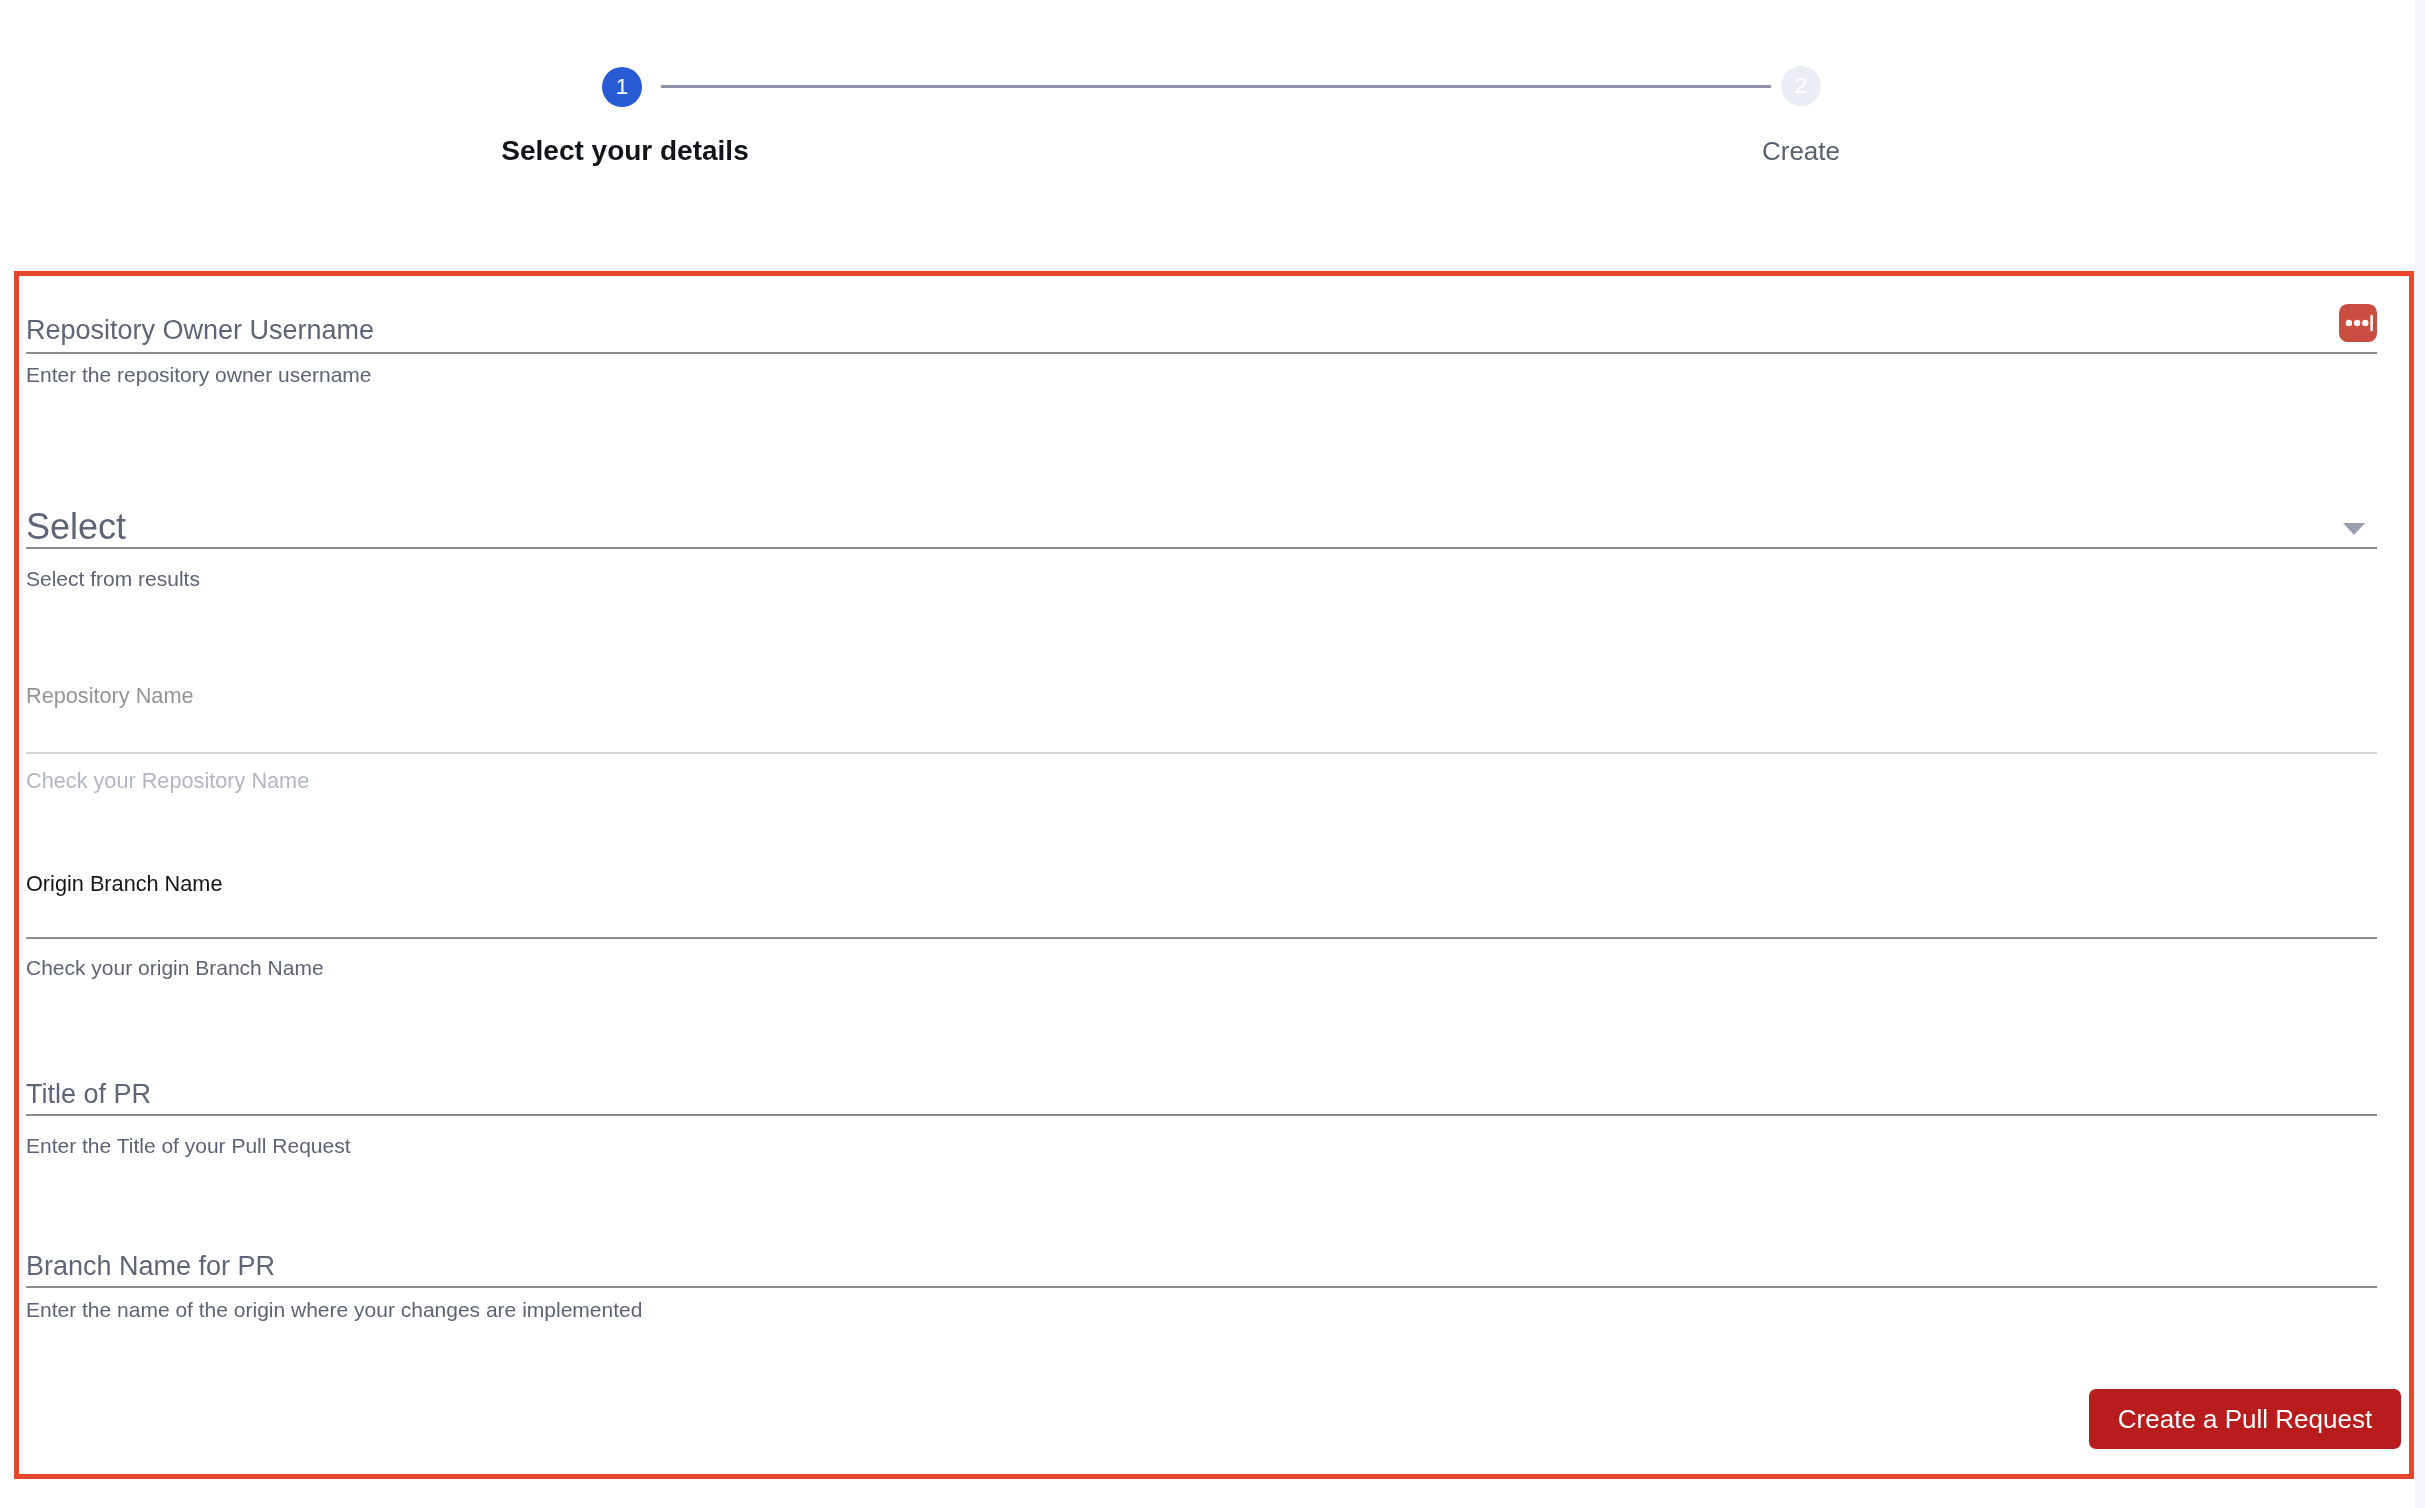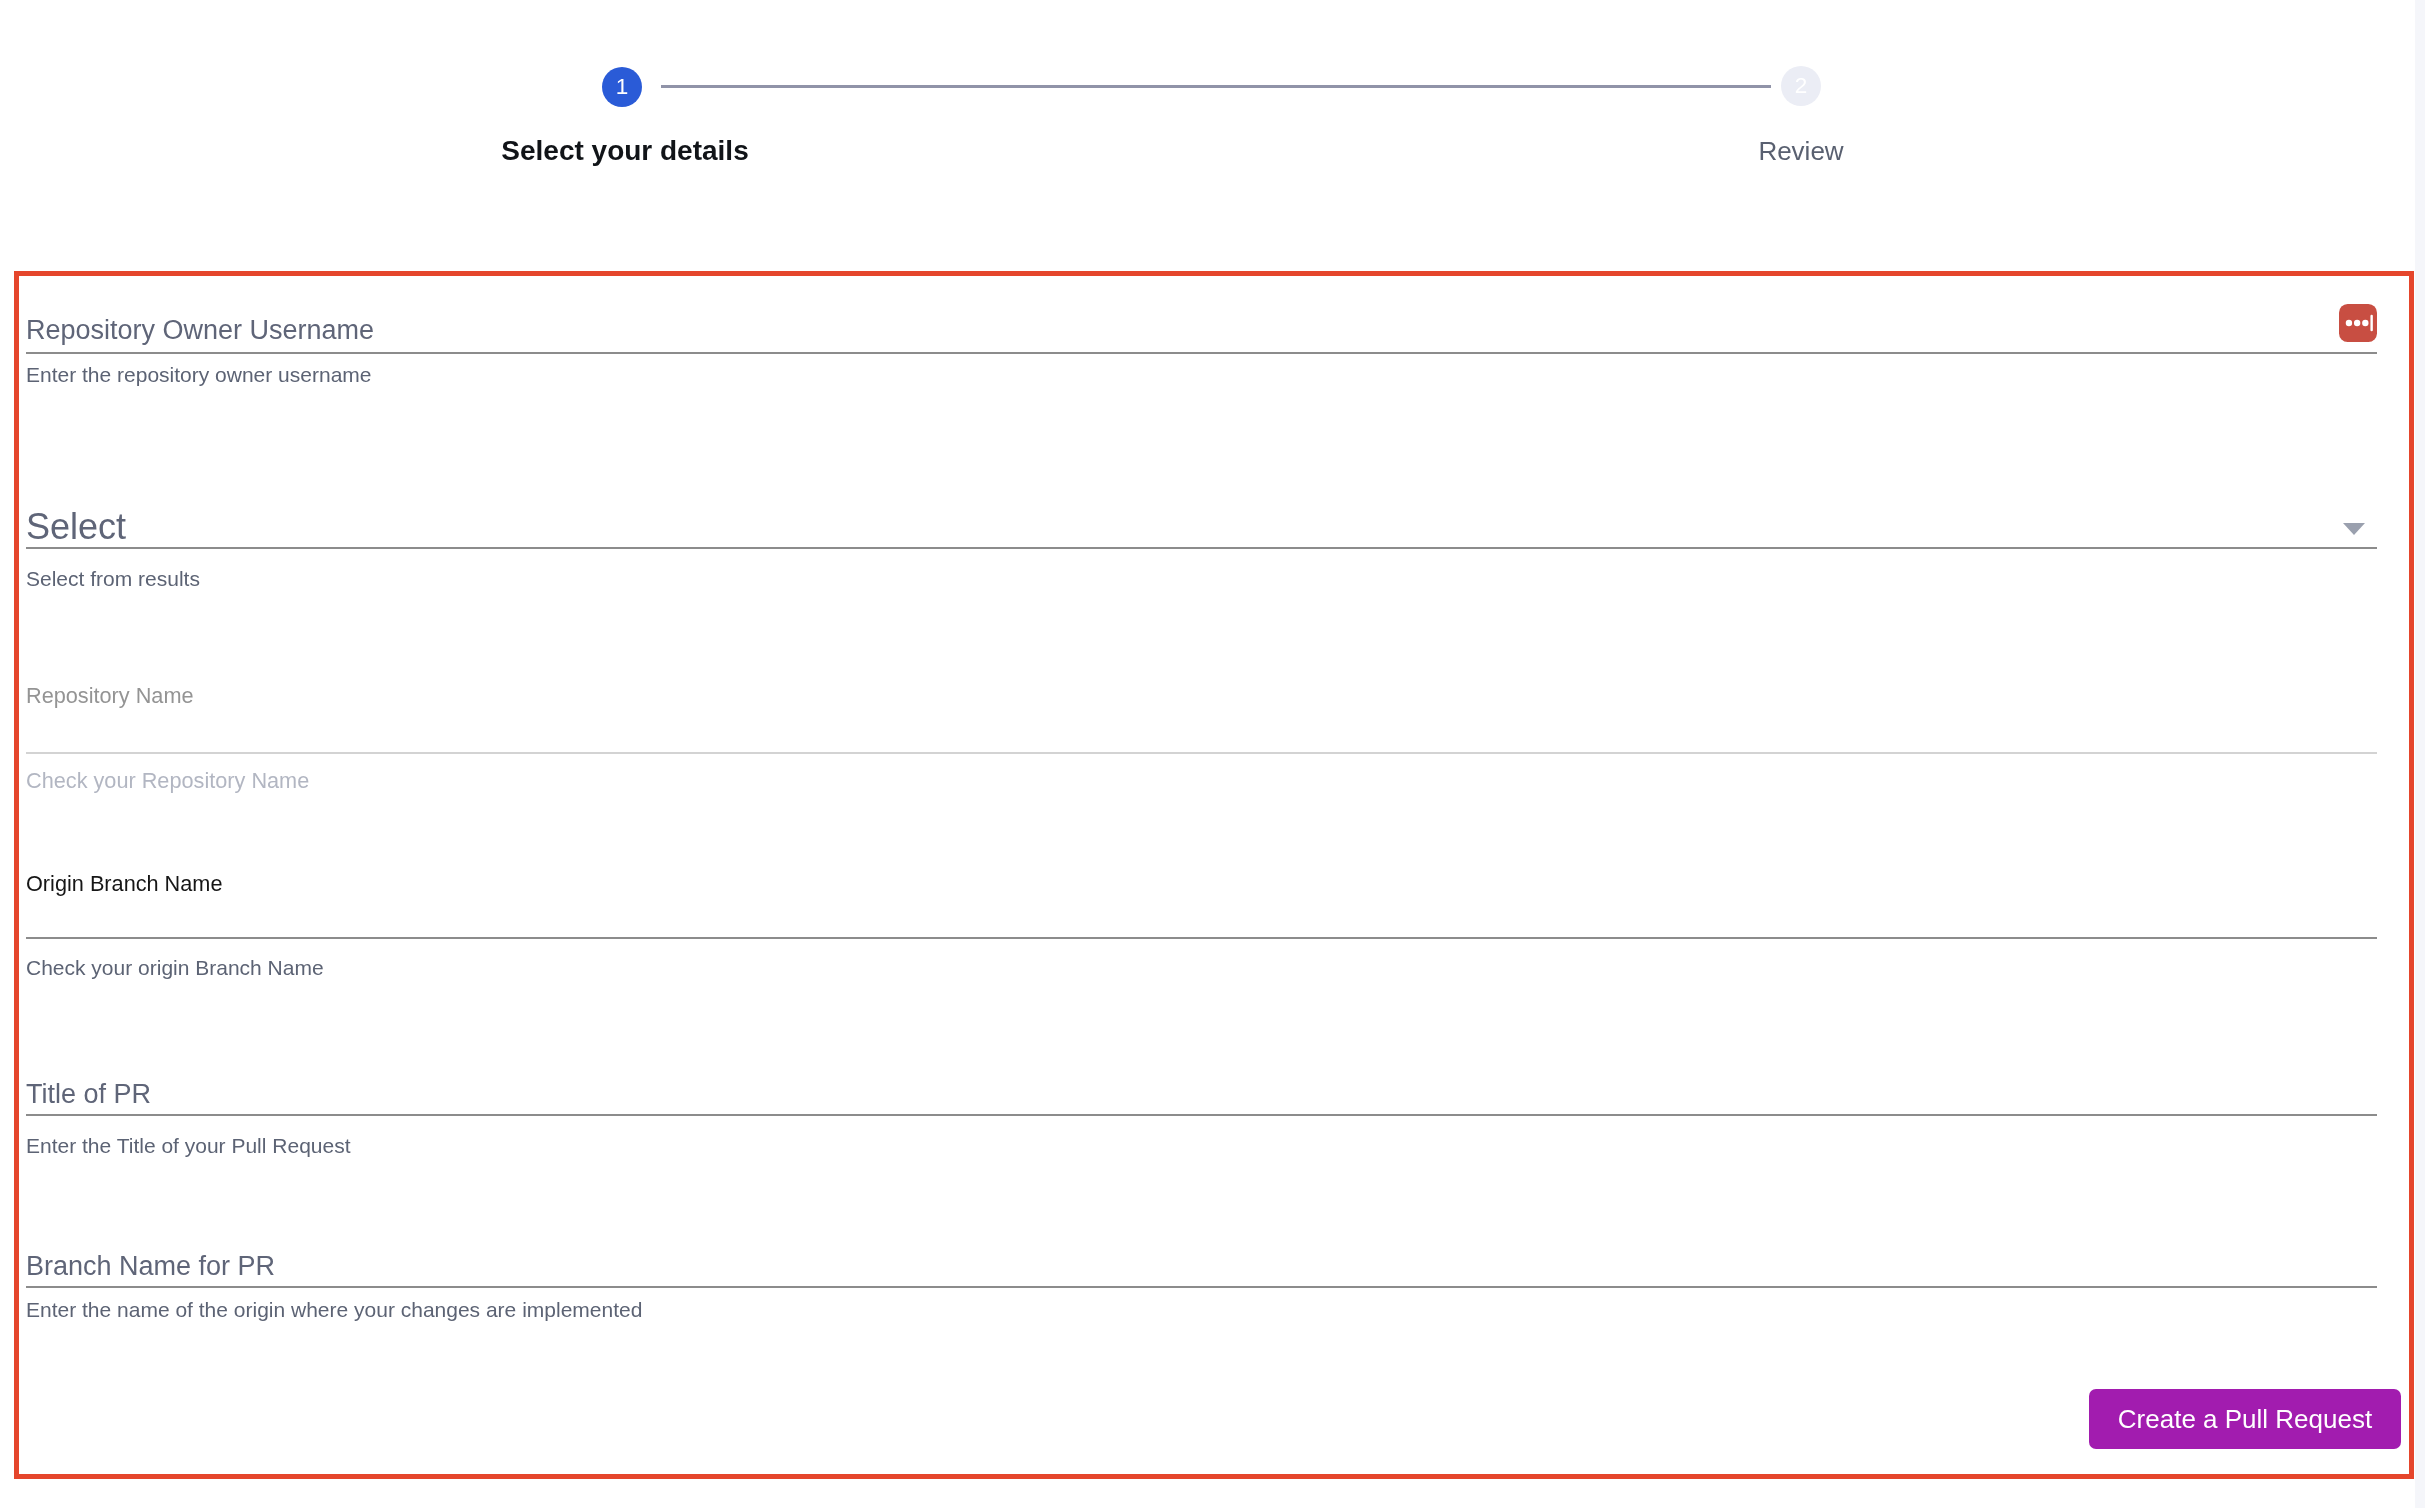--- a/index.html
+++ b/index.html
@@ -72,21 +72,21 @@
     border-left: 11.3px solid transparent;
     border-right: 11.3px solid transparent;
     border-top: 12px solid #9aa0ae;
   }
 
   .pm-icon { position: absolute; top: 28px; left: 2320px; width: 38px; height: 38px; cursor: pointer; }
 
   .submit-btn {
     position: absolute; left: 2070px; top: 1113px;
     width: 312px; height: 60px;
-    background: #a21caf; color: #ffffff;
+    background: #b91c1c; color: #ffffff;
     border: none; border-radius: 7px;
     font-family: "Liberation Sans", sans-serif;
     font-size: 26px;
     cursor: pointer;
   }
 </style>
 </head>
 <body>
 
 <div class="abs right-strip"></div>
@@ -97,21 +97,21 @@
   </div>
 
   <div class="abs step-connector" style="left:661px; top:85px; width:1110px;"></div>
 
   <div class="abs step-circle inactive" style="left:1781px; top:66px;">
     <span>2</span>
   </div>
 
   <div class="abs step-label active" style="left:365px; top:135px;">Select your details</div>
 
-  <div class="abs step-label inactive" style="left:1541px; top:136px;">Review</div>
+  <div class="abs step-label inactive" style="left:1541px; top:136px;">Create</div>
 </div>
 
 <div class="abs form-panel">
   <div class="panel-inner">
 
     <div class="field" style="top:33px;">
       <input class="underline-input input-lg" type="text" placeholder="Repository Owner Username" style="">
       <div class="helper" style="margin-top:8.7px;">Enter the repository owner username</div>
     </div>
 

